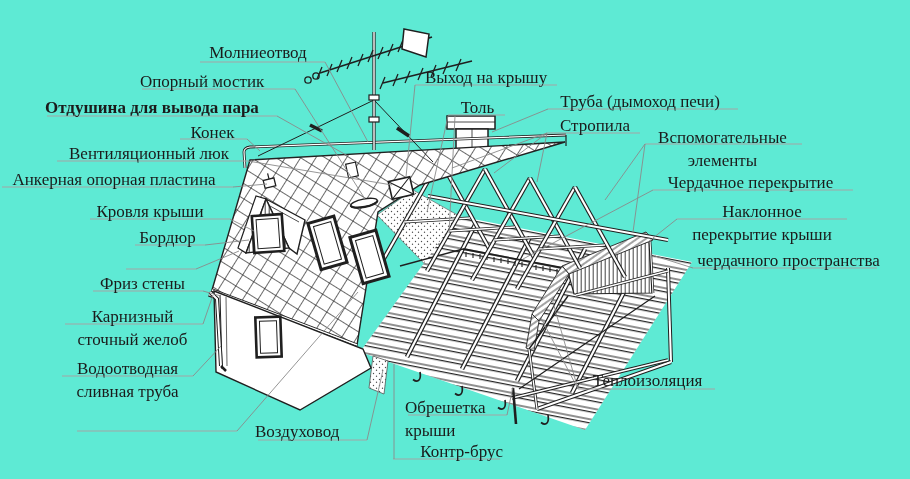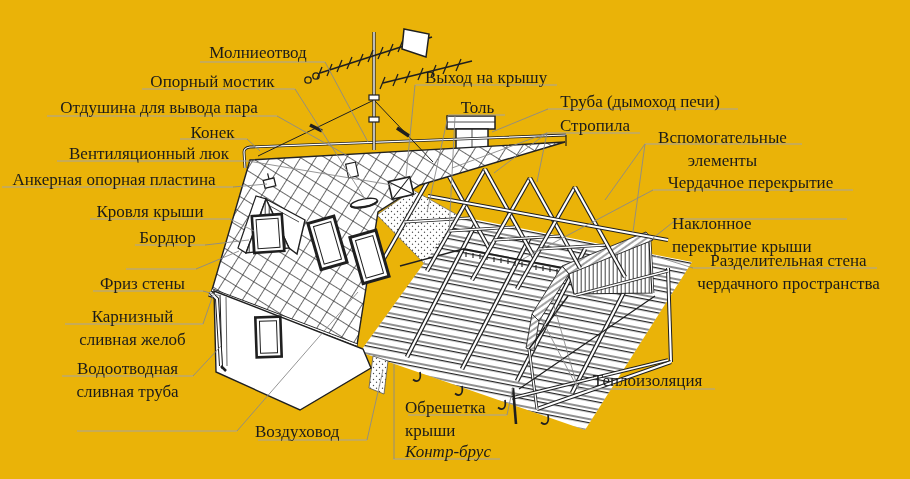--- a/index.html
+++ b/index.html
@@ -1,16 +1,16 @@
 <!DOCTYPE html>
 <html><head>
 <meta charset="utf-8">
 <style>
   html,body{margin:0;padding:0;background:#ffffff;}
-  .stage{position:relative;width:910px;height:479px;background:#eab308;overflow:hidden;
+  .stage{position:relative;width:910px;height:479px;background:#5eead4;overflow:hidden;
          font-family:"Liberation Serif", "DejaVu Serif", serif;}
   .layer{position:absolute;left:0;top:0;width:910px;height:479px;}
   #drawing{z-index:1;}
   #leader-svg{z-index:3;pointer-events:none;}
   #labels-layer{z-index:4;}
   .dlabel{position:absolute;font-size:17px;line-height:23px;color:#1b1b1b;white-space:nowrap;}
   .dline{height:23px;}
   
   .dk{stroke:#1f1f1f;fill:none;}
   .wt{stroke:#ffffff;fill:none;}
@@ -315,24 +315,24 @@
       <line x1="408" y1="415" x2="507" y2="415" stroke="#a3a3a3" stroke-width="1.2"></line>
       <line x1="507" y1="415" x2="513" y2="387" stroke="#8a8a8a" stroke-width="0.9"></line>
       <line x1="393" y1="459" x2="500" y2="459" stroke="#a3a3a3" stroke-width="1.2"></line>
       <line x1="394" y1="459" x2="394" y2="364" stroke="#8a8a8a" stroke-width="0.9"></line>
     </svg>
 
   <div id="labels-layer" class="layer">
       <div class="dlabel" style="left: 198px; top: 41px; width: 120px; text-align: center; color: rgb(27, 27, 27);">
         <div class="dline">Молниеотвод</div>
       </div>
-      <div class="dlabel" style="left: 140px; top: 70px; width: 145px; text-align: center; color: rgb(27, 27, 27);">
+      <div class="dlabel" style="left: 140px; top: 70px; width: 145px; color: rgb(27, 27, 27);">
         <div class="dline">Опорный мостик</div>
       </div>
-      <div class="dlabel" style="left: 45px; top: 96px; width: 228px; text-align: center; color: rgb(27, 27, 27);">
+      <div class="dlabel" style="left: 45px; top: 96px; width: 228px; color: rgb(27, 27, 27); font-weight: bold;">
         <div class="dline">Отдушина для вывода пара</div>
       </div>
       <div class="dlabel" style="left: 170px; top: 121px; width: 85px; text-align: center; color: rgb(27, 27, 27);">
         <div class="dline">Конек</div>
       </div>
       <div class="dlabel" style="left: 55px; top: 142px; width: 188px; text-align: center; color: rgb(27, 27, 27);">
         <div class="dline">Вентиляционный люк</div>
       </div>
       <div class="dlabel" style="left: 0px; top: 168px; width: 228px; text-align: center; color: rgb(27, 27, 27);">
         <div class="dline">Анкерная опорная пластина</div>
@@ -341,21 +341,21 @@
         <div class="dline">Кровля крыши</div>
       </div>
       <div class="dlabel" style="left: 125px; top: 226px; width: 85px; text-align: center; color: rgb(27, 27, 27);">
         <div class="dline">Бордюр</div>
       </div>
       <div class="dlabel" style="left: 85px; top: 272px; width: 115px; text-align: center; color: rgb(27, 27, 27);">
         <div class="dline">Фриз стены</div>
       </div>
       <div class="dlabel" style="left: 60px; top: 305px; width: 145px; text-align: center; color: rgb(27, 27, 27);">
         <div class="dline">Карнизный</div>
-        <div class="dline">сливная желоб</div>
+        <div class="dline">сточный желоб</div>
       </div>
       <div class="dlabel" style="left: 55px; top: 357px; width: 145px; text-align: center; color: rgb(27, 27, 27);">
         <div class="dline">Водоотводная</div>
         <div class="dline">сливная труба</div>
       </div>
       <div class="dlabel" style="left: 255px; top: 420px; width: 115px; text-align: left; color: rgb(27, 27, 27);">
         <div class="dline">Воздуховод</div>
       </div>
       <div class="dlabel" style="left: 425px; top: 66px; width: 140px; text-align: left; color: rgb(27, 27, 27);">
         <div class="dline">Выход на крышу</div>
@@ -369,33 +369,32 @@
       <div class="dlabel" style="left: 545px; top: 114px; width: 100px; text-align: center; color: rgb(27, 27, 27);">
         <div class="dline">Стропила</div>
       </div>
       <div class="dlabel" style="left: 640px; top: 126px; width: 165px; text-align: center; color: rgb(27, 27, 27);">
         <div class="dline">Вспомогательные</div>
         <div class="dline">элементы</div>
       </div>
       <div class="dlabel" style="left: 653px; top: 171px; width: 195px; text-align: center; color: rgb(27, 27, 27);">
         <div class="dline">Чердачное перекрытие</div>
       </div>
-      <div class="dlabel" style="left: 672px; top: 212px; width: 180px; color: rgb(27, 27, 27);">
+      <div class="dlabel" style="left: 672px; top: 200px; width: 180px; text-align: center; color: rgb(27, 27, 27);">
         <div class="dline">Наклонное</div>
         <div class="dline">перекрытие крыши</div>
       </div>
       <div class="dlabel" style="left: 686px; top: 249px; width: 205px; text-align: center; color: rgb(27, 27, 27);">
-        <div class="dline">Разделительная стена</div>
         <div class="dline">чердачного пространства</div>
       </div>
       <div class="dlabel" style="left: 580px; top: 369px; width: 135px; text-align: center; color: rgb(27, 27, 27);">
         <div class="dline">Теплоизоляция</div>
       </div>
       <div class="dlabel" style="left: 405px; top: 396px; width: 105px; text-align: left; color: rgb(27, 27, 27);">
         <div class="dline">Обрешетка</div>
         <div class="dline">крыши</div>
       </div>
-      <div class="dlabel" style="left: 393px; top: 440px; width: 110px; text-align: center; color: rgb(27, 27, 27); font-style: italic;">
+      <div class="dlabel" style="left: 393px; top: 440px; width: 110px; text-align: right; color: rgb(27, 27, 27);">
         <div class="dline">Контр-брус</div>
       </div>
     </div>
 
 </div>
 
 </body></html>

